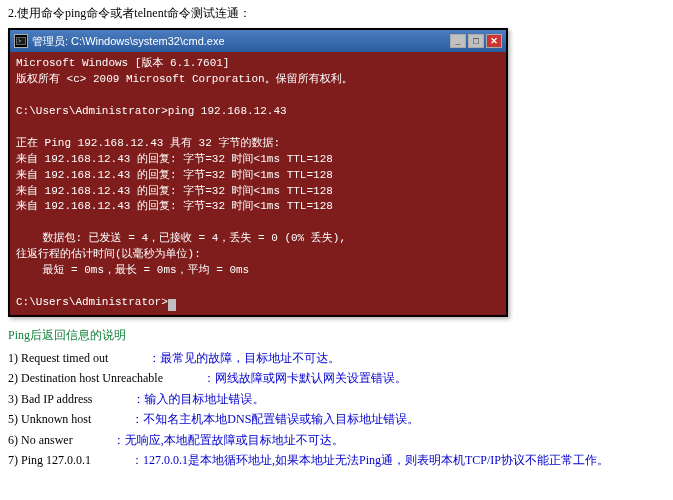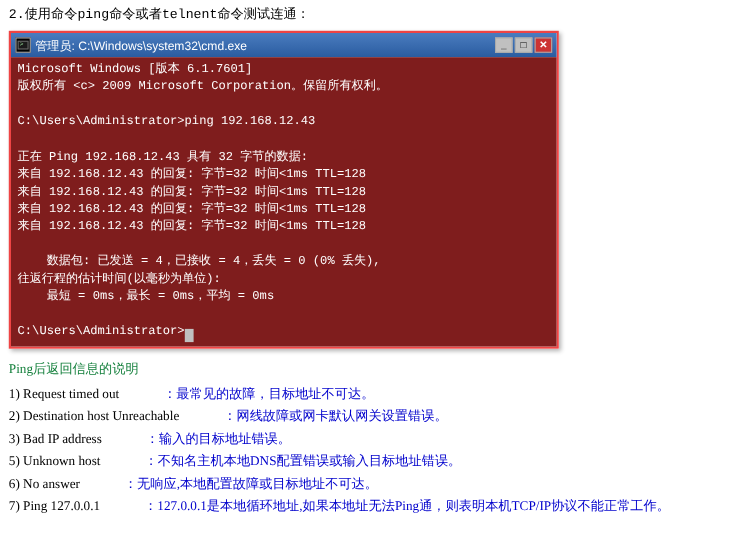--- a/index.html
+++ b/index.html
@@ -20,27 +20,26 @@
     .page-container {
       width: 673px;
       padding: 4px 8px 10px 8px;
     }
 
     .instruction-line {
       font-size: 12px;
       color: #000000;
       margin-bottom: 6px;
       line-height: 1.5;
-      font-family: Liberation Mono, monospace;
     }
 
     
     .cmd-window {
       width: 500px;
-      border: 2px solid #ef4444;
+      border: 2px solid #000000;
       margin-bottom: 10px;
       box-shadow: 2px 2px 4px rgba(0,0,0,0.3);
     }
 
     .cmd-titlebar {
       background: linear-gradient(to bottom, #4a7cbf, #2a5ca0);
       height: 22px;
       display: flex;
       align-items: center;
       justify-content: space-between;

